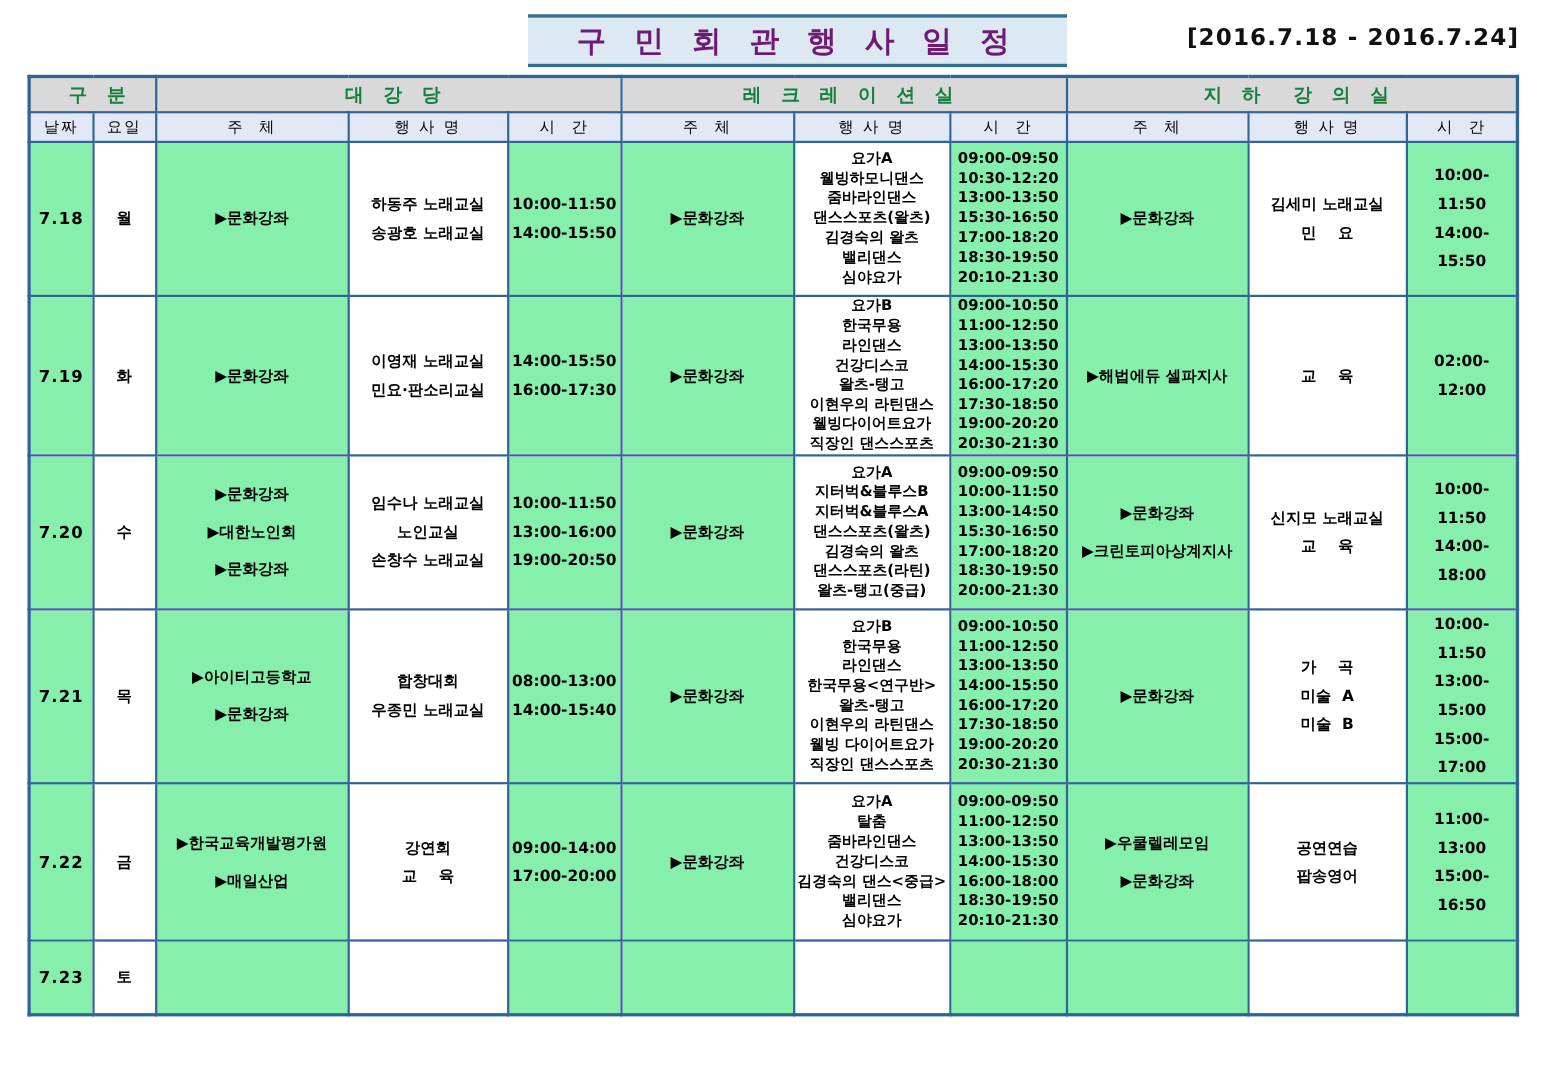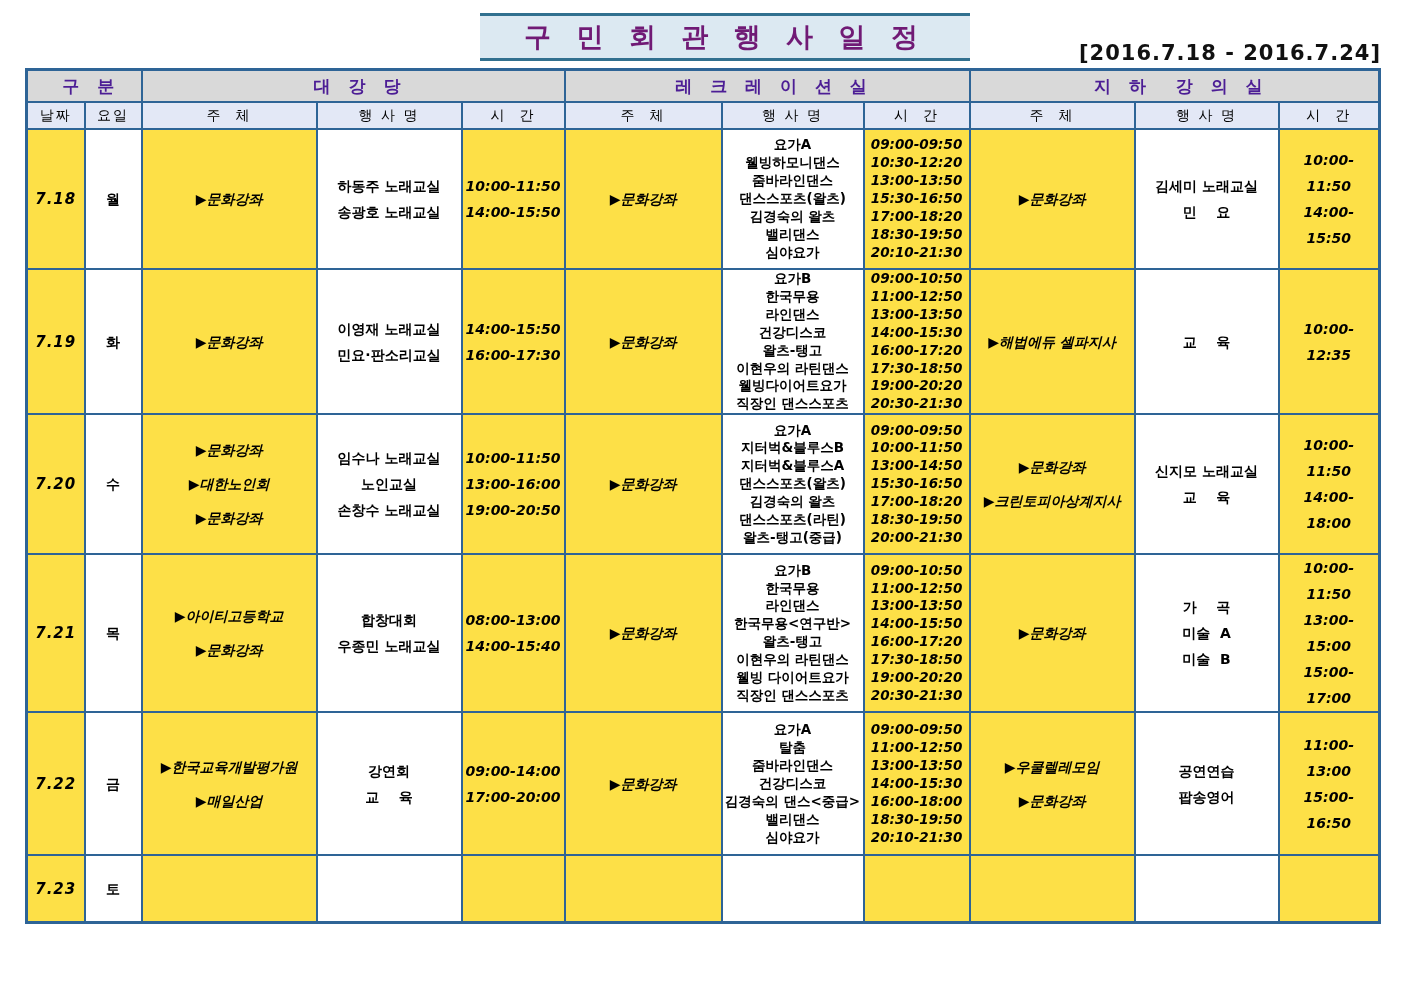--- a/index.html
+++ b/index.html
@@ -10,46 +10,46 @@
   .hdr { position:relative; height:68px; }
   .title-box {
     position:absolute; left:480px; top:13px; width:490px; height:42px;
     background:#dce9f2;
     border-top:3px solid #31708f; border-bottom:3px solid #31708f;
     display:flex; align-items:center; justify-content:center;
   }
   .title { font-size:27px; font-weight:bold; color:#701a75; letter-spacing:8px; white-space:pre; }
   .date-range {
     position:absolute; right:22px; top:22px;
-    font-size:21px; font-weight:bold; color:#111111; letter-spacing:1px;margin-top:19px;
+    font-size:21px; font-weight:bold; color:#111111; letter-spacing:1px;
   }
 
   
   table.sched {
     border-collapse:collapse; table-layout:fixed;
     margin-left:25px; width:1353px;
     border:3px solid #2e6496;
   }
   .sched th, .sched td {
     border:2px solid #2e6496; padding:0 2px;
     text-align:center; vertical-align:middle; overflow:hidden;
   }
   th.h1 {
-    background:#d9d9d9; color:#4c1d95;
+    background:#d9d9d9; color:#15803d;
     font-size:17px; font-weight:bold; letter-spacing:6px; height:30px; white-space:pre;padding-left:16px;
   }
   th.h2 {
     background:#e3e8f6; color:#000000;
     font-size:14px; font-weight:normal; letter-spacing:2px; height:25px; white-space:pre;
   }
   .sched td {
     font-size:14px; font-weight:bold; color:#000000;
     white-space:pre-wrap; line-height:26px;
   }
-  td.lt { background:#fde047;font-style:italic; }
+  td.lt { background:#86efac; }
   td.wh { background:#ffffff; }
   td.c-date { font-size:15px; letter-spacing:1px; }
   td.c-org  { line-height:34px; }
   td.dense  { line-height:17.9px; font-size:13.5px;margin-top:22px; }
   tr.sun td { color:#e01010; }
 </style>
 </head>
 <body>
 
 <div class="page">
@@ -146,21 +146,21 @@
         <td class="lt dense">09:00-10:50
 11:00-12:50
 13:00-13:50
 14:00-15:30
 16:00-17:20
 17:30-18:50
 19:00-20:20
 20:30-21:30</td>
         <td class="lt c-org">▶해법에듀 셀파지사</td>
         <td class="wh">교    육</td>
-        <td class="lt">10:00-12:35</td>
+        <td class="lt">02:00-12:00</td>
       </tr>
       <tr style="height:140px">
         <td class="lt c-date">7.20</td>
         <td class="wh">수</td>
         <td class="lt c-org">▶문화강좌
 ▶대한노인회
 ▶문화강좌</td>
         <td class="wh">임수나 노래교실
 노인교실
 손창수 노래교실</td>

